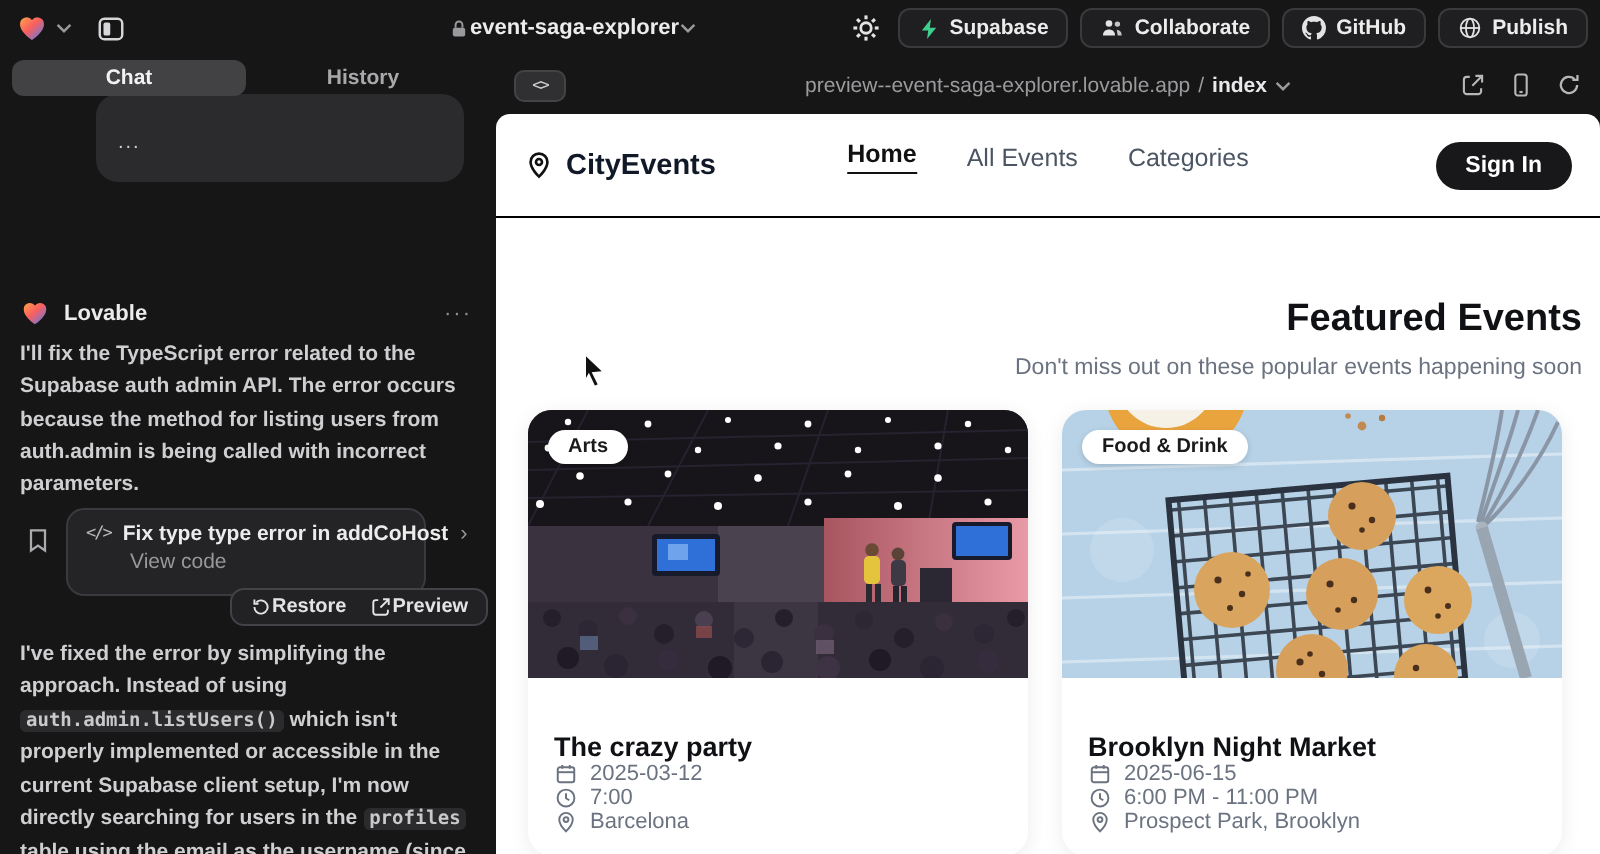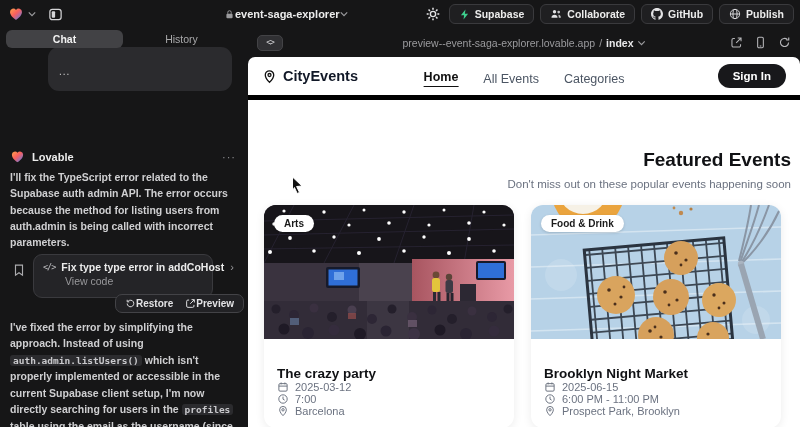--- a/index.html
+++ b/index.html
@@ -16,21 +16,21 @@
   .tb-btn { display:flex; align-items:center; gap:5px; height:20px; padding:0 9px; background:#1f1f21;
             border:1px solid #3a3a3d; border-radius:6px; color:#ececec; font-size:10.5px; font-weight:600;
             font-family:inherit; cursor:pointer; }
   .icon-btn { background:none; border:none; padding:0 3px; cursor:pointer; display:flex; align-items:center; }
   .panel-btn { background:none; border:none; padding:2px; margin-left:6px; cursor:pointer; display:flex; }
 
   
   .sidebar { position:absolute; top:28px; left:0; width:248px; height:399px; overflow:hidden; }
   .tabbar { position:absolute; top:2px; left:6px; right:8px; height:18px; display:flex; z-index:5;justify-content:center; }
   .tab { flex:1; display:flex; align-items:center; justify-content:center; font-size:10.5px; color:#a9a9ab;
-         border-radius:6px; cursor:pointer; }
+         border-radius:6px; cursor:pointer;font-weight:bold; }
   .tab.active { background:#424245; color:#f2f2f2; font-weight:600; }
   .bubble { position:absolute; top:19px; left:48px; width:184px; background:#2b2b2e; border-radius:11px;
             padding:8px 11px 12px; color:#d6d6d8; font-size:10px; line-height:1.5; }
   .bubble .trunc { margin-top:9px; letter-spacing:1px; color:#cfcfcf; }
   .lov-row { position:absolute; top:121px; left:10px; right:12px; display:flex; align-items:center; gap:7px; }
   .lov-row .name { font-size:11px; font-weight:600; color:#ececec; }
   .lov-row .dots { margin-left:auto; color:#8f8f92; font-size:11px; letter-spacing:1px; cursor:pointer; }
   .p1, .p2 { position:absolute; left:10px; width:229px; color:#cfcfd1; font-size:10.5px; line-height:1.55;font-weight:bold; }
   .p1 { top:141px; }
   .p2 { top:291px; }
@@ -57,21 +57,21 @@
                  display:flex; align-items:center; justify-content:center; letter-spacing:-1px; }
   .pv-url { position:absolute; left:50%; transform:translateX(-50%); display:flex; align-items:center; gap:4px;
             font-size:10.5px; color:#9b9b9e; cursor:pointer; white-space:nowrap; }
   .pv-url .page { color:#e9e9eb; font-weight:600; }
   .pv-icons { margin-left:auto; display:flex; align-items:center; gap:11px; }
   .pv-icons svg { cursor:pointer; }
 
   
   .site { position:absolute; top:29px; left:0; width:552px; height:370px; background:#ffffff;
           border-radius:7px 7px 0 0; overflow:hidden; color:#111827; }
-  .site-header { height:43px; display:flex; align-items:center; padding:0 14px; border-bottom:5px solid #000000; }
+  .site-header { height:52px; display:flex; align-items:center; padding:0 14px; border-bottom:1px solid #000000; }
   .brand { display:flex; align-items:center; gap:6px; font-size:14.5px; font-weight:700; }
   .site-nav { position:absolute; left:50%; transform:translateX(-50%); top:0; height:43px;
               display:flex; align-items:center; gap:25px; }
   .site-nav a { font-size:12.5px; color:#4b5563; text-decoration:none; cursor:pointer; }
   .site-nav a.active { color:#111; font-weight:600; border-bottom:1.5px solid #111; padding-bottom:2px; }
   .signin { margin-left:auto; background:#18181b; color:#fff; border:none; border-radius:999px;
             font-size:11.5px; font-weight:600; padding:6px 15px; font-family:inherit; cursor:pointer; }
   .hero { position:absolute; top:92px; left:0; right:9px; text-align:right; }
   .hero h2 { font-size:19px; font-weight:700; color:#101114; }
   .hero p { margin-top:7px; font-size:11.5px; color:#6b7280; }

